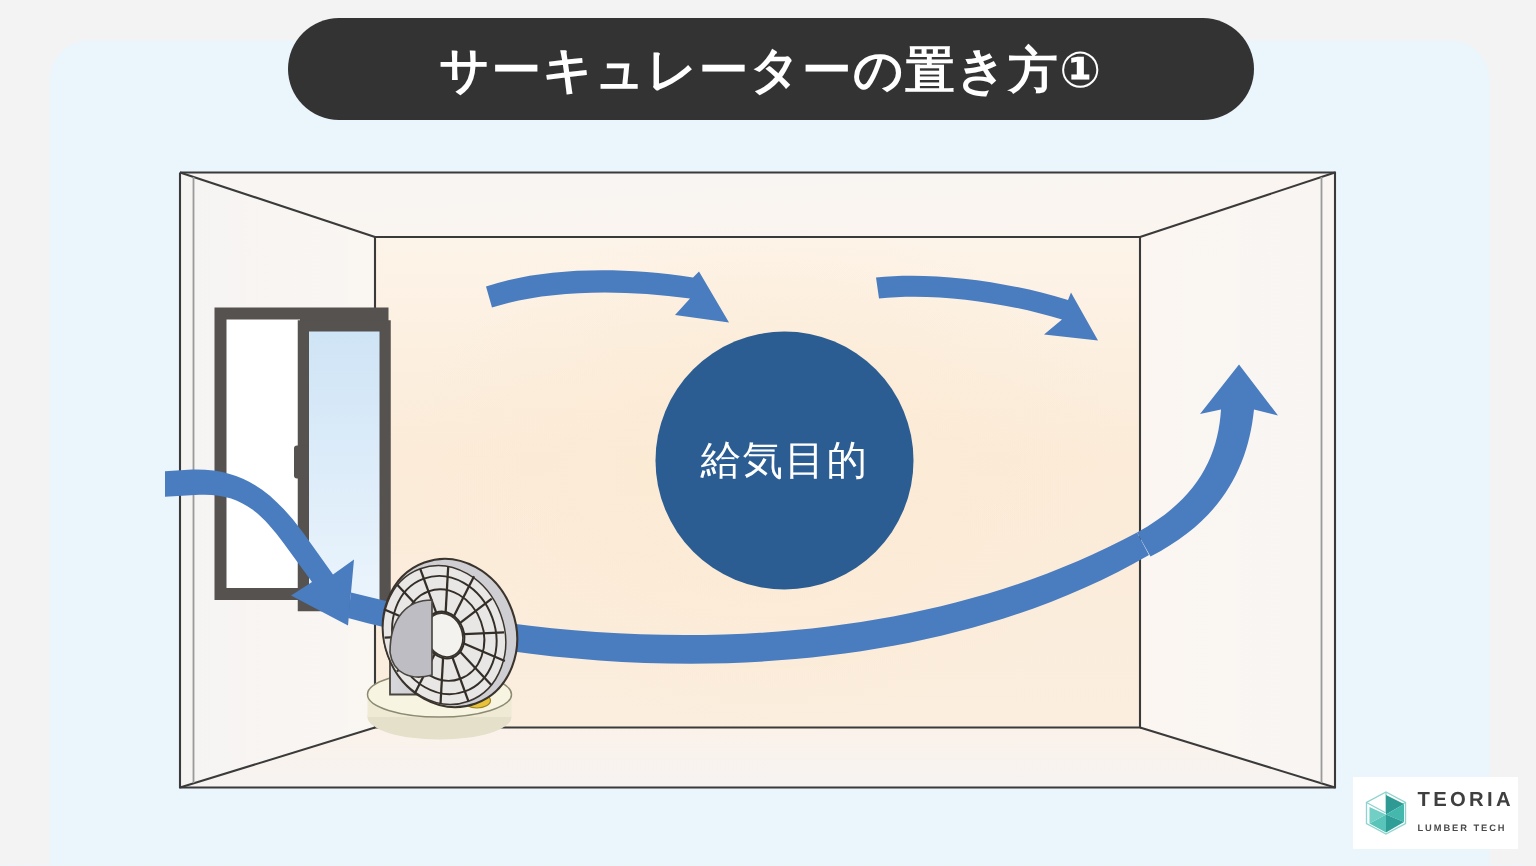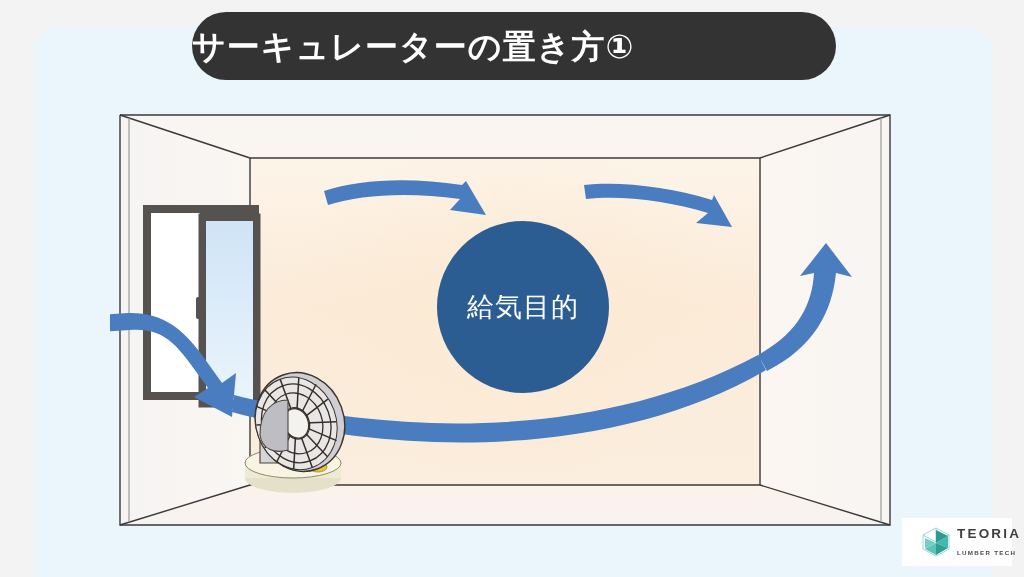--- a/index.html
+++ b/index.html
@@ -14,21 +14,21 @@
   }
   .card{
     position:absolute;left:33px;top:27px;width:960px;height:550px;
     background:#eaf5fc;
     border-radius:26px 26px 0 0;
   }
   
   .title-pill{
     position:absolute;left:192px;top:12px;width:644px;height:68px;
     background:#333334;border-radius:34px;
-    display:flex;align-items:center;justify-content:flex-start;
+    display:flex;align-items:center;justify-content:center;
   }
   .title-text{
     color:#ffffff;font-size:33px;font-weight:bold;letter-spacing:1px;
     white-space:nowrap;line-height:1;
   }
   
   .room{position:absolute;left:110px;top:105px;width:790px;height:430px;}
   .room svg{display:block;}
   
   .circle-label{
@@ -38,21 +38,21 @@
   }
   .circle-label span{
     color:#fff;font-size:27px;font-weight:normal;letter-spacing:1px;
     white-space:nowrap;line-height:1;
   }
   
   .logo{
     position:absolute;left:902px;top:518px;width:110px;height:48px;
     background:#ffffff;
     display:flex;align-items:center;
-    padding-left:16px;box-sizing:border-box;
+    padding-left:4px;box-sizing:border-box;
   }
   .logo-mark{width:36px;height:36px;flex:0 0 36px;}
   .logo-text{margin-left:3px;line-height:1.05;}
   .logo-name{
     font-size:13.5px;font-weight:bold;color:#3f3f3f;letter-spacing:2.2px;
   }
   .logo-sub{
     font-size:6.2px;font-weight:bold;color:#4b4b4b;letter-spacing:1.3px;
     margin-top:2px;
   }

